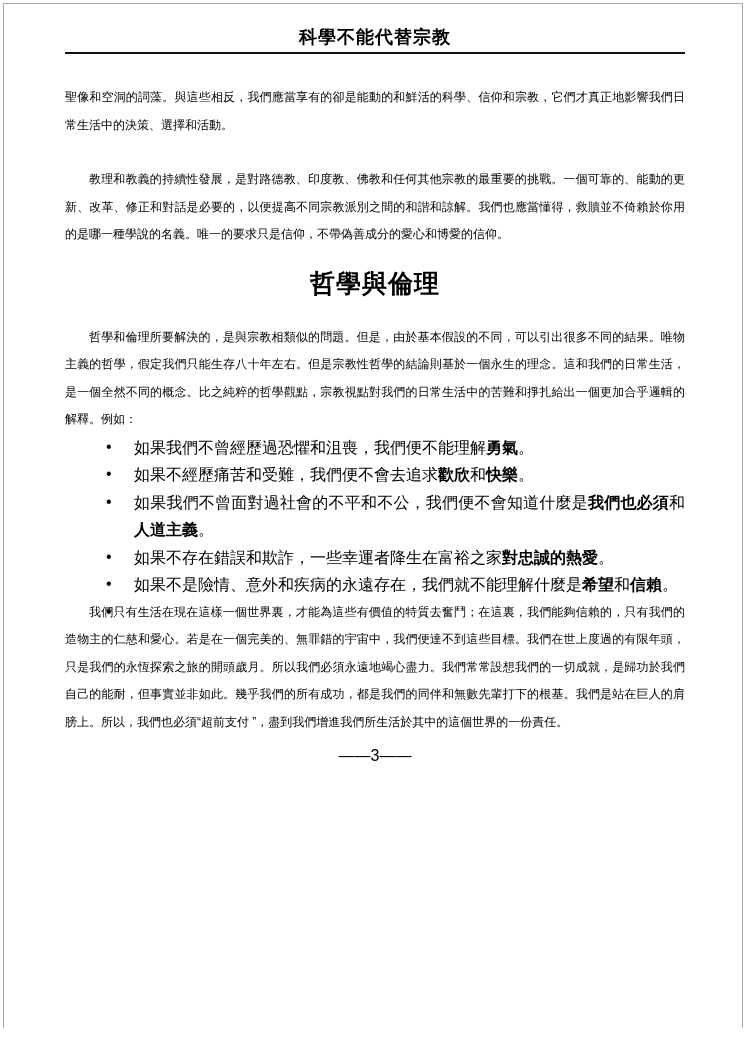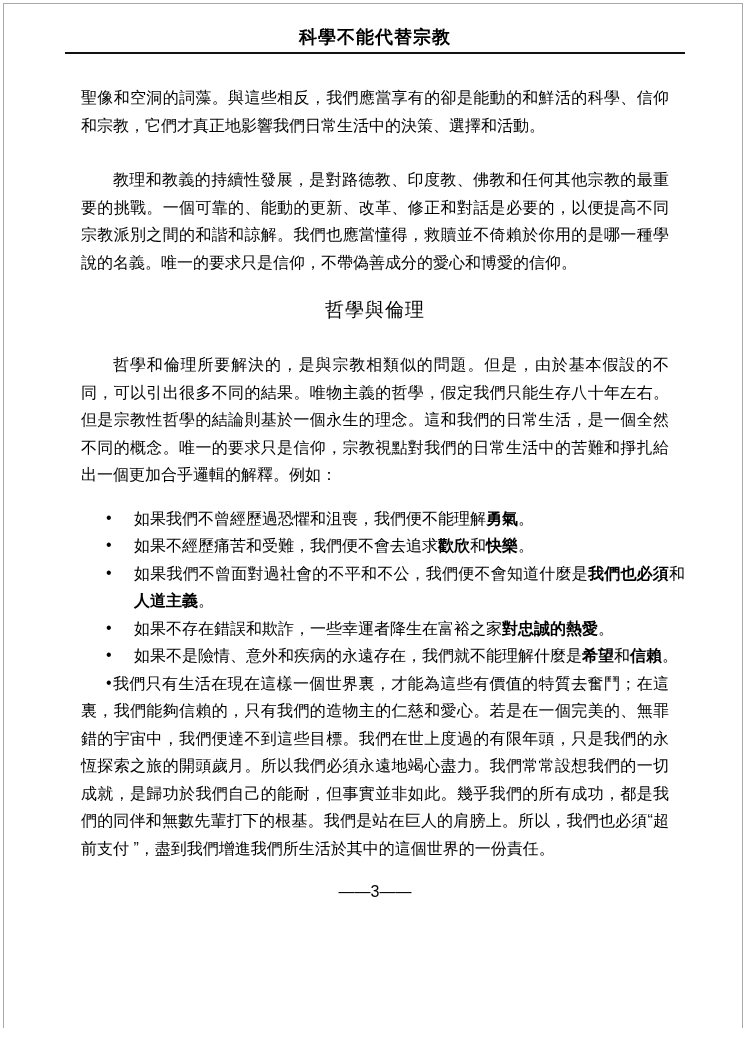--- a/index.html
+++ b/index.html
@@ -30,34 +30,34 @@
     font-weight: 700;
     text-align: center;
     letter-spacing: 1px;
   }
   .title-rule {
     margin-top: 3px;
     border-bottom: 2px solid #111111;
     height: 0;
   }
   p.body-text {
-    margin: 16px;
-    font-size: 16px;
+    margin: 0;
+    font-size: 12px;
     line-height: 27.5px;
     text-align: justify;
     text-justify: inter-ideograph;
   }
   .indent { text-indent: 2em; }
   #p1 { margin-top: 30px; }
   #p2 { margin-top: 27px; }
   .section-heading {
     margin: 20px 0 0 0;
-    font-size: 19px;
+    font-size: 25px;
     line-height: 28px;
-    font-weight: 400;
+    font-weight: 700;
     text-align: center;
     letter-spacing: 1px;
   }
   #p3 { margin-top: 27px; }
   ul.bullet-list {
     margin: 0;
     padding: 0;
     list-style: none;
   }
   ul.bullet-list li {
@@ -93,21 +93,21 @@
     <h1 class="doc-title">科學不能代替宗教</h1>
 
     <div class="title-rule"></div>
 
     <p class="body-text" id="p1">聖像和空洞的詞藻。與這些相反，我們應當享有的卻是能動的和鮮活的科學、信仰和宗教，它們才真正地影響我們日常生活中的決策、選擇和活動。</p>
 
     <p class="body-text indent" id="p2">教理和教義的持續性發展，是對路德教、印度教、佛教和任何其他宗教的最重要的挑戰。一個可靠的、能動的更新、改革、修正和對話是必要的，以便提高不同宗教派別之間的和諧和諒解。我們也應當懂得，救贖並不倚賴於你用的是哪一種學說的名義。唯一的要求只是信仰，不帶偽善成分的愛心和博愛的信仰。</p>
 
     <h2 class="section-heading">哲學與倫理</h2>
 
-    <p class="body-text indent" id="p3">哲學和倫理所要解決的，是與宗教相類似的問題。但是，由於基本假設的不同，可以引出很多不同的結果。唯物主義的哲學，假定我們只能生存八十年左右。但是宗教性哲學的結論則基於一個永生的理念。這和我們的日常生活，是一個全然不同的概念。唯一的要求只是信仰，宗教視點對我們的日常生活中的苦難和掙扎給出一個更加合乎邏輯的解釋。例如：</p>
+    <p class="body-text indent" id="p3">哲學和倫理所要解決的，是與宗教相類似的問題。但是，由於基本假設的不同，可以引出很多不同的結果。唯物主義的哲學，假定我們只能生存八十年左右。但是宗教性哲學的結論則基於一個永生的理念。這和我們的日常生活，是一個全然不同的概念。比之純粹的哲學觀點，宗教視點對我們的日常生活中的苦難和掙扎給出一個更加合乎邏輯的解釋。例如：</p>
 
     <ul class="bullet-list">
       <li>
         <span class="marker">•</span>
         <span><span>如果我們不曾經歷過恐懼和沮喪，我們便不能理解</span><span class="bold">勇氣</span><span>。</span></span>
       </li>
       <li>
         <span class="marker">•</span>
         <span><span>如果不經歷痛苦和受難，我們便不會去追求</span><span class="bold">歡欣</span><span>和</span><span class="bold">快樂</span><span>。</span></span>
       </li>

